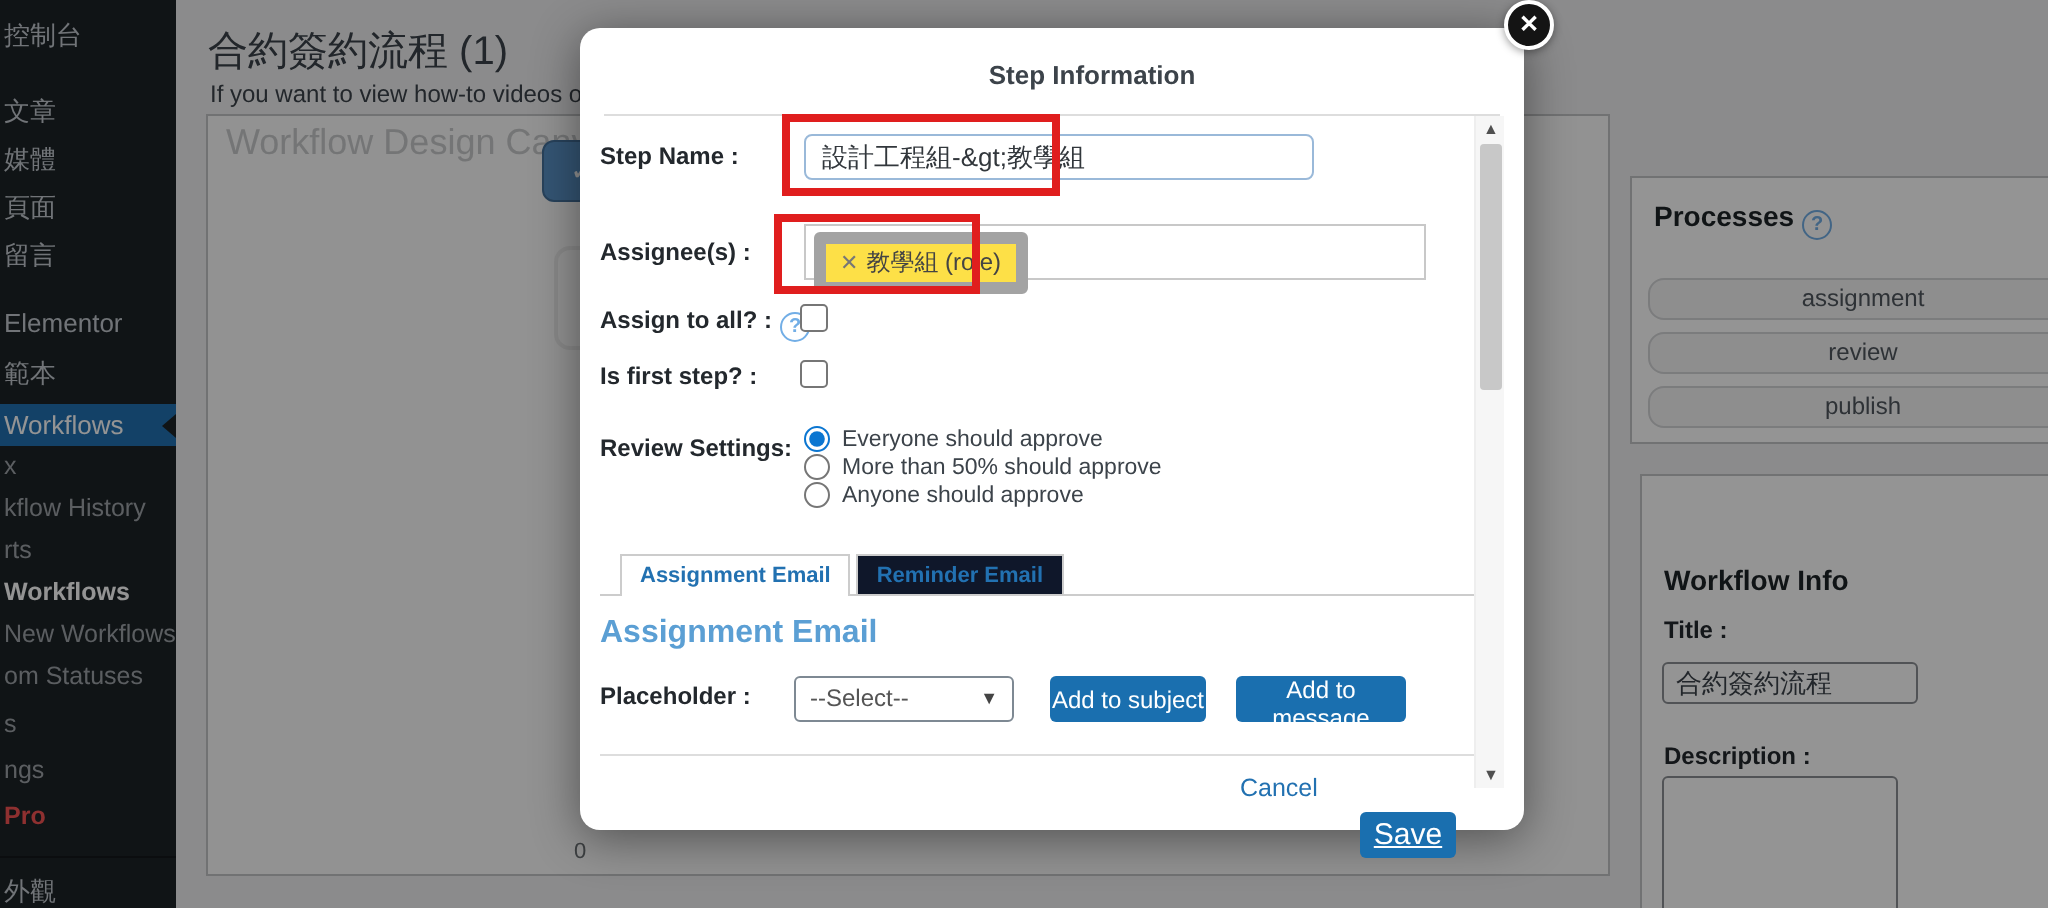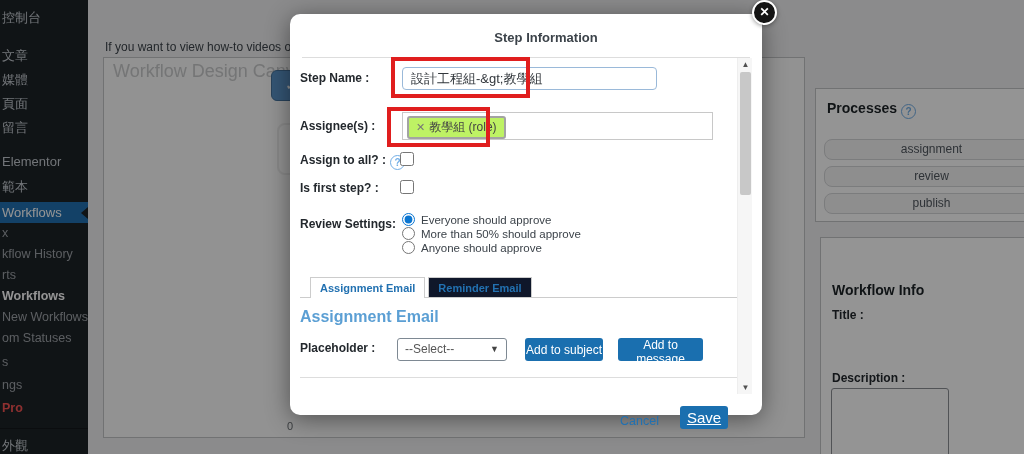--- a/index.html
+++ b/index.html
@@ -40,37 +40,37 @@
   .backdrop { position:absolute; inset:0; background:rgba(0,0,0,0.42); z-index:50; }
 
   
   .modal { position:absolute; left:290px; top:14px; width:472px; height:401px; background:#fff; border-radius:10px; box-shadow:0 4px 24px rgba(0,0,0,0.45); z-index:100; }
   .modal-close { position:absolute; left:752px; top:0px; width:25px; height:25px; background:#141414; border:2px solid #fff; border-radius:50%; color:#fff; font-size:12px; font-weight:bold; text-align:center; line-height:21px; z-index:120; cursor:pointer; box-shadow:0 1px 4px rgba(0,0,0,.4); }
   .m-title { position:absolute; left:0; right:0; top:16px; text-align:center; font-size:13px; font-weight:bold; color:#3c434a;padding-left:40px; }
   .m-hdiv { position:absolute; left:12px; right:12px; top:43px; border-top:1px solid #ddd; }
   .m-label { position:absolute; left:10px; font-size:12px; font-weight:bold; color:#23282d; white-space:nowrap; }
   .step-input { position:absolute; left:112px; top:53px; width:255px; height:23px; border:1px solid #9ab9d9; border-radius:4px; padding:0 8px; font-size:13px; color:#32373c; font-family:"Liberation Sans",sans-serif; }
   .assignee-box { position:absolute; left:112px; top:98px; width:311px; height:28px; border:1px solid #c8c8c8; background:#fff; padding:3px 4px; }
-  .tag { display:inline-block; background:#bef264; border:2px solid #a3a3a3; border-radius:3px; font-size:12px; color:#444; padding:1px 7px; cursor:default; }
+  .tag { display:inline-block; background:#fde047; border:6px solid #a3a3a3; border-radius:3px; font-size:12px; color:#444; padding:1px 7px; cursor:default; }
   .tag .x { color:#777; font-size:11px; margin-right:4px; cursor:pointer; }
   .chk { position:absolute; left:110px; width:14px; height:14px; cursor:pointer; }
   .radio-group { position:absolute; left:112px; top:199px; font-size:11.5px; color:#3c434a; }
   .radio-row { display:flex; align-items:center; margin-bottom:1px; }
   .radio-row input { width:13px; height:13px; margin-right:6px; cursor:pointer; accent-color:#0b76d1; }
   .tabs { position:absolute; left:20px; top:263px; display:flex; gap:3px; }
   .tab { font-size:11px; font-weight:bold; color:#2271b1; padding:4px 9px; border:1px solid #ccc; border-bottom:none; cursor:pointer; }
   .tab-active { background:#fff; position:relative; z-index:2; }
   .tab-inactive { background:#0f172a; }
   .tab-bline { position:absolute; left:10px; right:24px; top:283px; border-top:1px solid #ccc; }
   .sec-head { position:absolute; left:10px; top:294px; font-size:16px; font-weight:bold; color:#5b9fd4; }
   .select-wrap { position:absolute; left:107px; top:324px; width:110px; height:23px; border:1px solid #7e8993; border-radius:3px; background:#fff; font-size:12px; color:#555; line-height:21px; padding:0 7px; cursor:pointer; }
   .select-wrap .chev { position:absolute; right:7px; top:0; font-size:9px; color:#444; }
   .blue-btn { position:absolute; height:23px; background:#1a6faf; border:none; border-radius:3px; color:#fff; font-size:12px; cursor:pointer; font-family:"Liberation Sans",sans-serif; }
   .m-fdiv { position:absolute; left:10px; right:10px; top:363px; border-top:1px solid #ddd; }
-  .cancel-link { position:absolute; left:330px; top:400px; font-size:12.5px; color:#2271b1; cursor:pointer; }
+  .cancel-link { position:absolute; left:330px; top:373px; font-size:12.5px; color:#2271b1; cursor:pointer; }
   .save-btn { left:390px; top:392px; width:48px; font-size:15px;text-decoration:underline; }
 
   
   .sbar { position:absolute; left:447px; top:44px; width:15px; height:336px; background:#f6f6f6; border-left:1px solid #eee; }
   .sbar .arr { position:absolute; left:0; width:15px; font-size:8px; color:#505050; text-align:center; cursor:pointer; }
   .sbar .thumb { position:absolute; left:2px; top:14px; width:11px; height:123px; background:#c8c8c8; border-radius:2px; cursor:pointer; }
 
   
   .anno { position:absolute; border:4px solid #e01e1e; z-index:130; pointer-events:none; }
   .anno1 { left:391px; top:57px; width:139px; height:41px; }
@@ -101,20 +101,21 @@
     <div class="sb-item sb-sub sb-sub-active" style="top:289px">Workflows</div>
     <div class="sb-item sb-sub" style="top:310px">New Workflows</div>
     <div class="sb-item sb-sub" style="top:331px">om Statuses</div>
     <div class="sb-item sb-sub" style="top:355px">s</div>
     <div class="sb-item sb-sub" style="top:378px">ngs</div>
     <div class="sb-item sb-sub sb-pro" style="top:401px">Pro</div>
 
     <div class="sb-appearance">外觀</div>
   </div>
 
+  <h1 class="main-title">合約簽約流程 (1)</h1>
   <div class="main-sub">If you want to view how-to videos on Oasis W</div>
 
   <div class="canvas">
     <div class="canvas-ph">Workflow Design Canvas</div>
   </div>
   <div class="check-btn">
     <span>✓</span>
   </div>
   <div class="node-box"></div>
   <div class="canvas-zoom">0</div>
@@ -124,20 +125,21 @@
       <span>Processes</span><span class="help-ic">?</span>
     </div>
     <div class="proc-btn" style="top:50px">assignment</div>
     <div class="proc-btn" style="top:77px">review</div>
     <div class="proc-btn" style="top:104px">publish</div>
   </div>
 
   <div class="panel p-info">
     <div class="p-title" style="top:44px">Workflow Info</div>
     <div class="fld-label" style="top:70px">Title :</div>
+    <input class="info-input" type="text" value="合約簽約流程" style="">
     <div class="fld-label" style="top:133px">Description :</div>
     <textarea class="info-textarea" style=""></textarea>
   </div>
 
   <div class="backdrop"></div>
 
   <div class="modal">
     <div class="m-title">Step Information</div>
     <div class="m-hdiv"></div>
 

